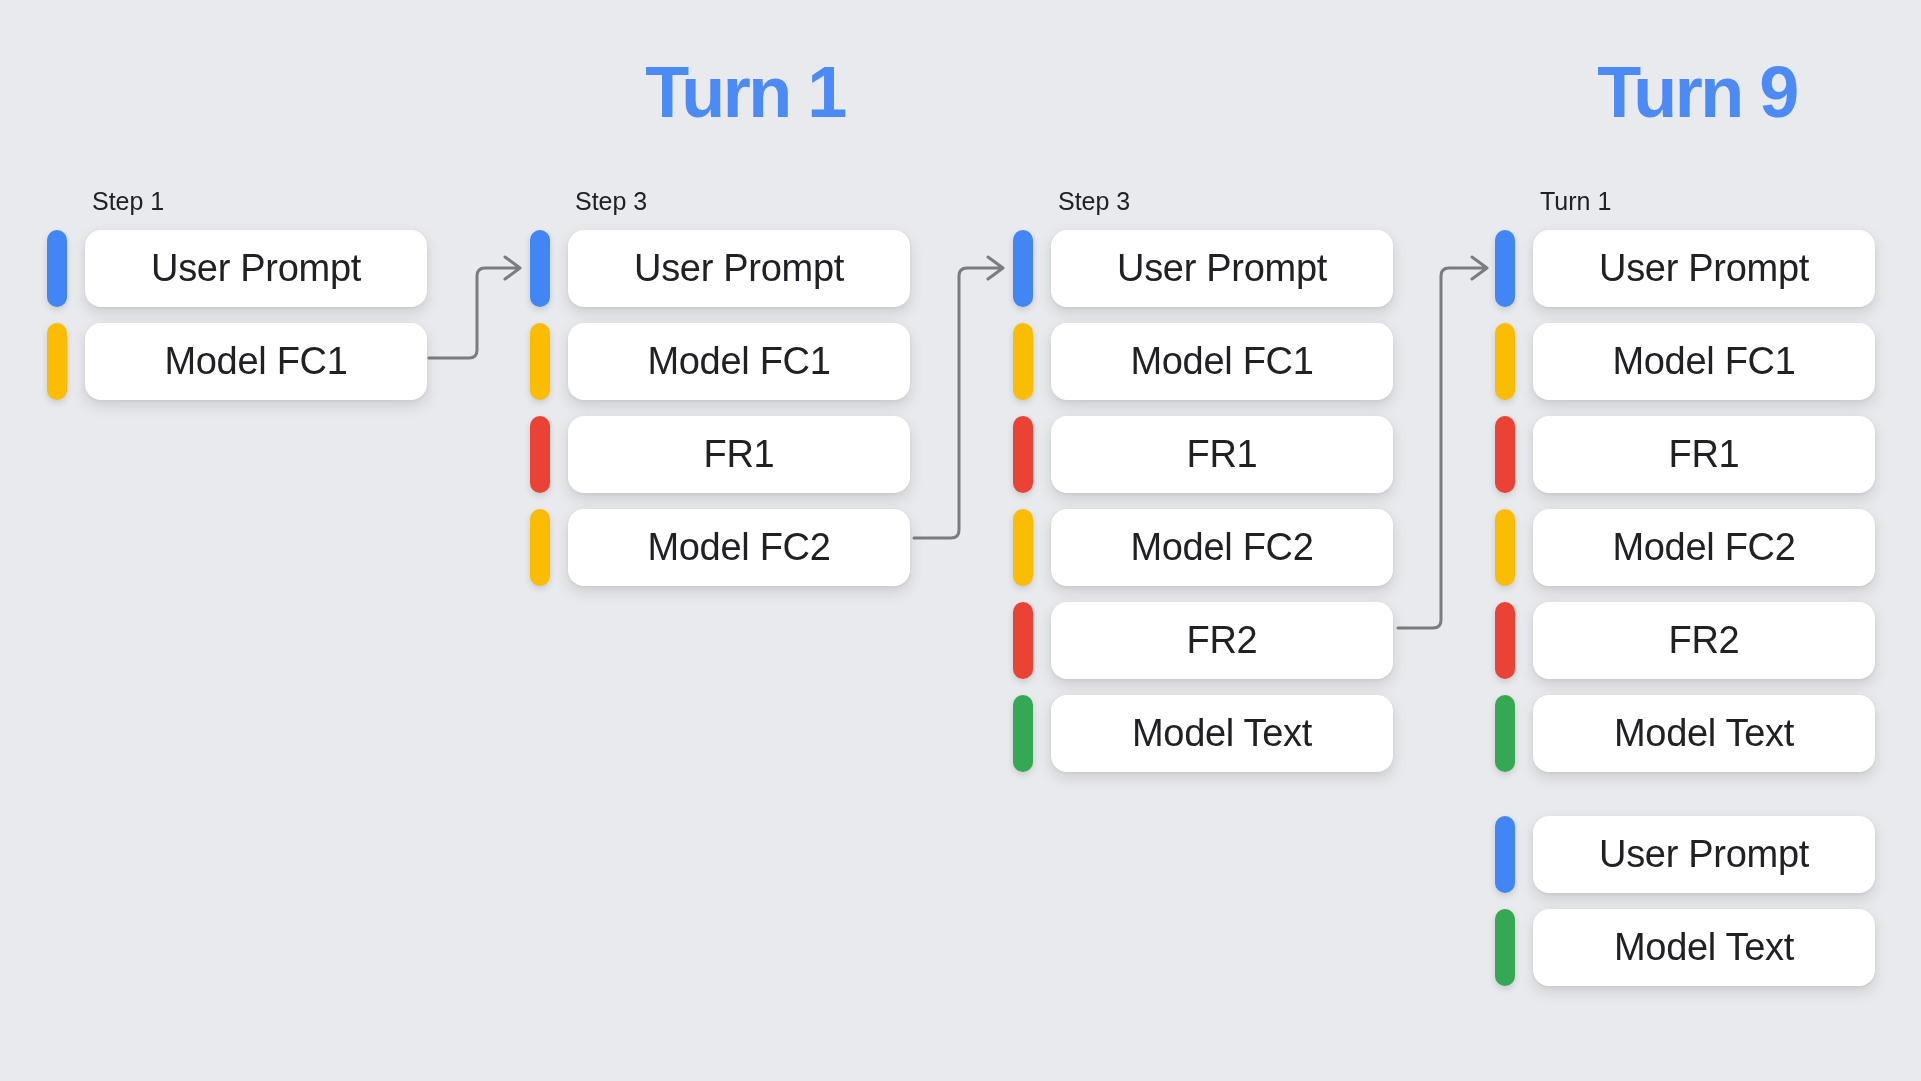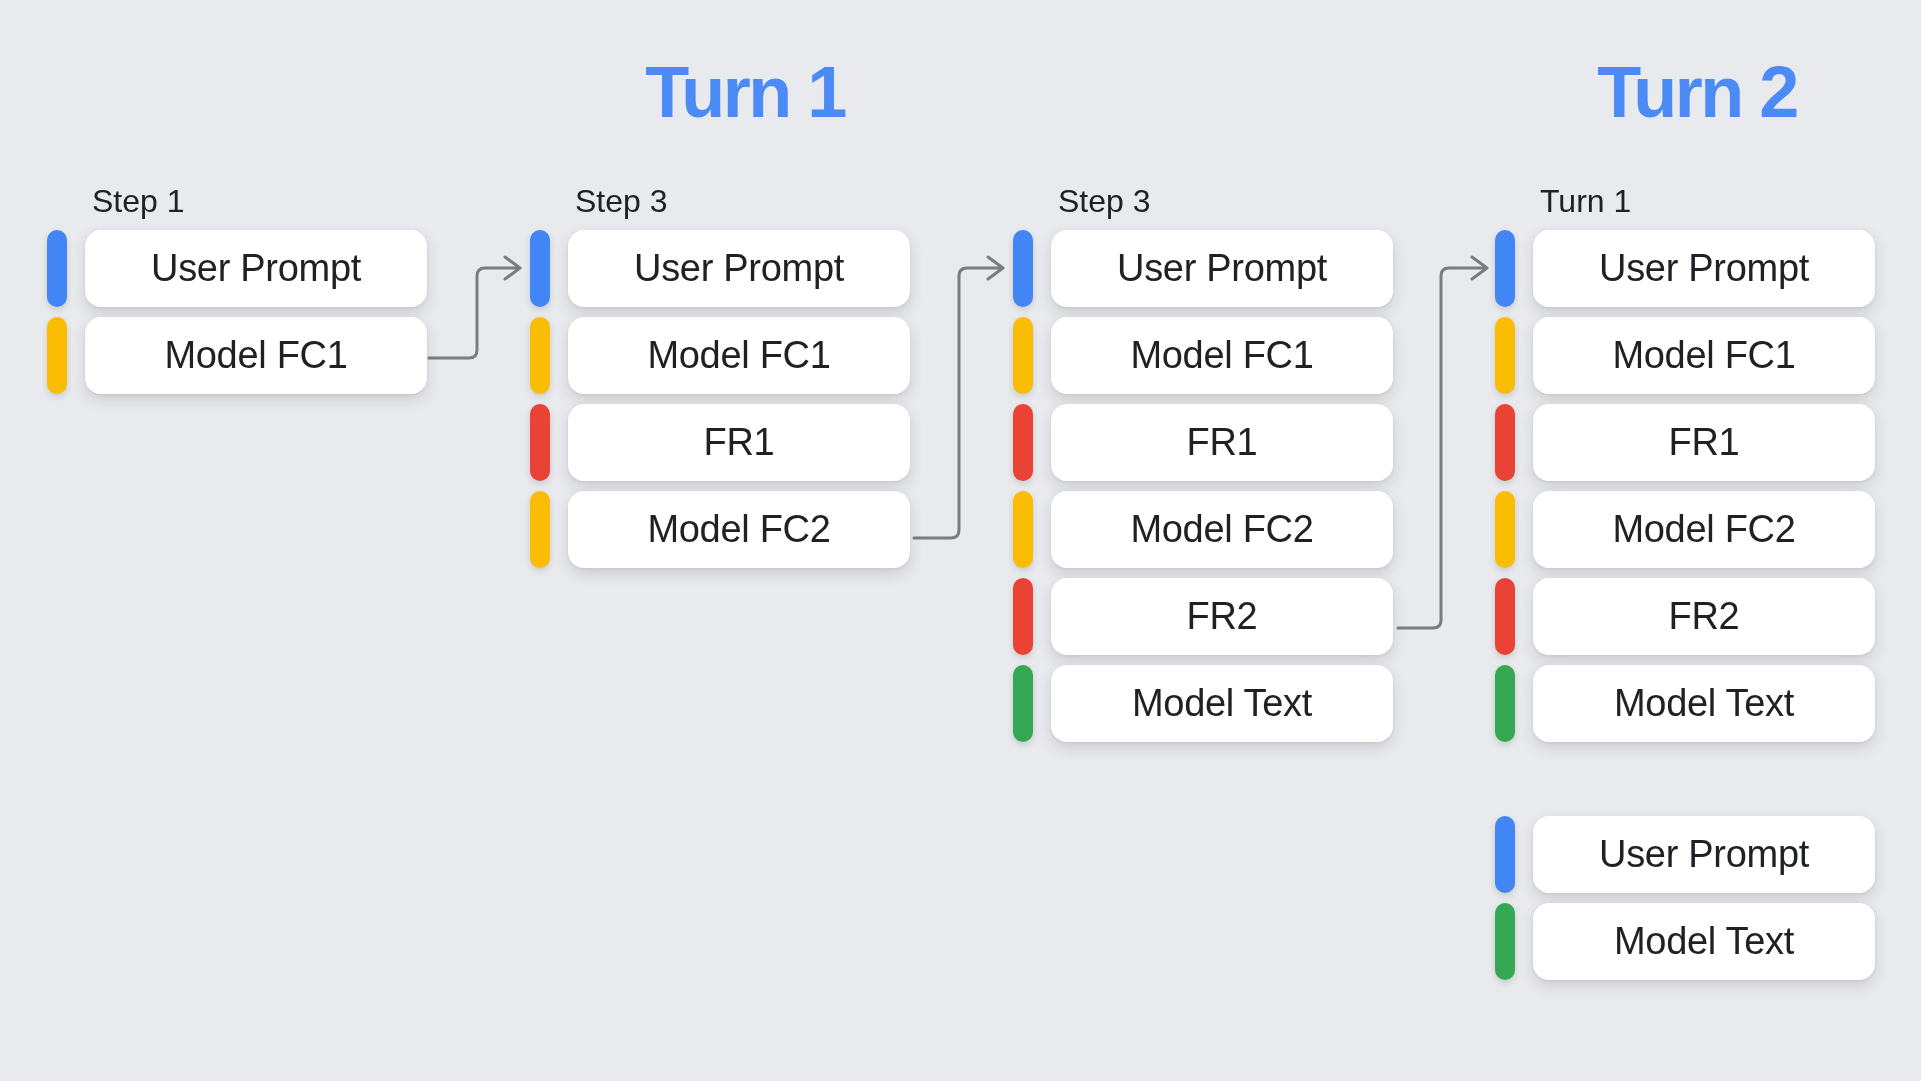--- a/index.html
+++ b/index.html
@@ -29,32 +29,32 @@
   .big-title.t1 { left: 1697px; top: 56px; }
   #arrows-svg {
     position: absolute;
     left: 0; top: 0;
     width: 1921px;
     height: 1081px;
     pointer-events: none;
   }
   .group { position: absolute; }
   .group-label {
-    font-size: 32px;
+    font-size: 25px;
     line-height: 30px;
     margin-left: 45px;
     margin-bottom: 14px;
     color: var(--label-color, #202124);
     white-space: nowrap;
   }
   .row {
     display: flex;
     align-items: stretch;
     height: 77px;
-    margin-bottom: 10px;
+    margin-bottom: 16px;
   }
   .bar {
     flex: none;
     width: 20px;
     border-radius: 10px;
     margin-right: 18px;
     box-shadow: 0 3px 6px rgba(60,64,67,0.18);
   }
   .card {
     flex: none;
@@ -74,21 +74,21 @@
 </head>
 <body>
 
 <div id="canvas" style="--bg: #E8EAED; --title-color: #4C8BF5; --card-bg: #FFFFFF; --card-text: #202124; --label-color: #202124;">
   <svg id="arrows-svg" viewBox="0 0 1921 1081" xmlns="http://www.w3.org/2000/svg">
       <path d="M 429 358 L 469 358 Q 477 358 477 350 L 477 276 Q 477 268 485 268 L 519 268 M 505 257 L 520 268 L 505 279" fill="none" stroke="#797C80" stroke-width="3" stroke-linecap="round" stroke-linejoin="round"></path>
       <path d="M 914 538 L 951 538 Q 959 538 959 530 L 959 276 Q 959 268 967 268 L 1002 268 M 988 257 L 1003 268 L 988 279" fill="none" stroke="#797C80" stroke-width="3" stroke-linecap="round" stroke-linejoin="round"></path>
       <path d="M 1398 628 L 1433 628 Q 1441 628 1441 620 L 1441 276 Q 1441 268 1449 268 L 1486 268 M 1472 257 L 1487 268 L 1472 279" fill="none" stroke="#797C80" stroke-width="3" stroke-linecap="round" stroke-linejoin="round"></path>
     </svg>
   <div class="big-title t0">Turn 1</div>
-  <div class="big-title t1">Turn 2</div>
+  <div class="big-title t1">Turn 9</div>
 
 <div class="group" style="left: 47px; top: 186px;">
       <div class="group-label">Step 1</div>
       <div class="row">
         <div class="bar" style="background: rgb(66, 133, 244);"></div>
         <div class="card">User Prompt</div>
       </div>
       <div class="row">
         <div class="bar" style="background: rgb(251, 188, 4);"></div>
         <div class="card">Model FC1</div>

